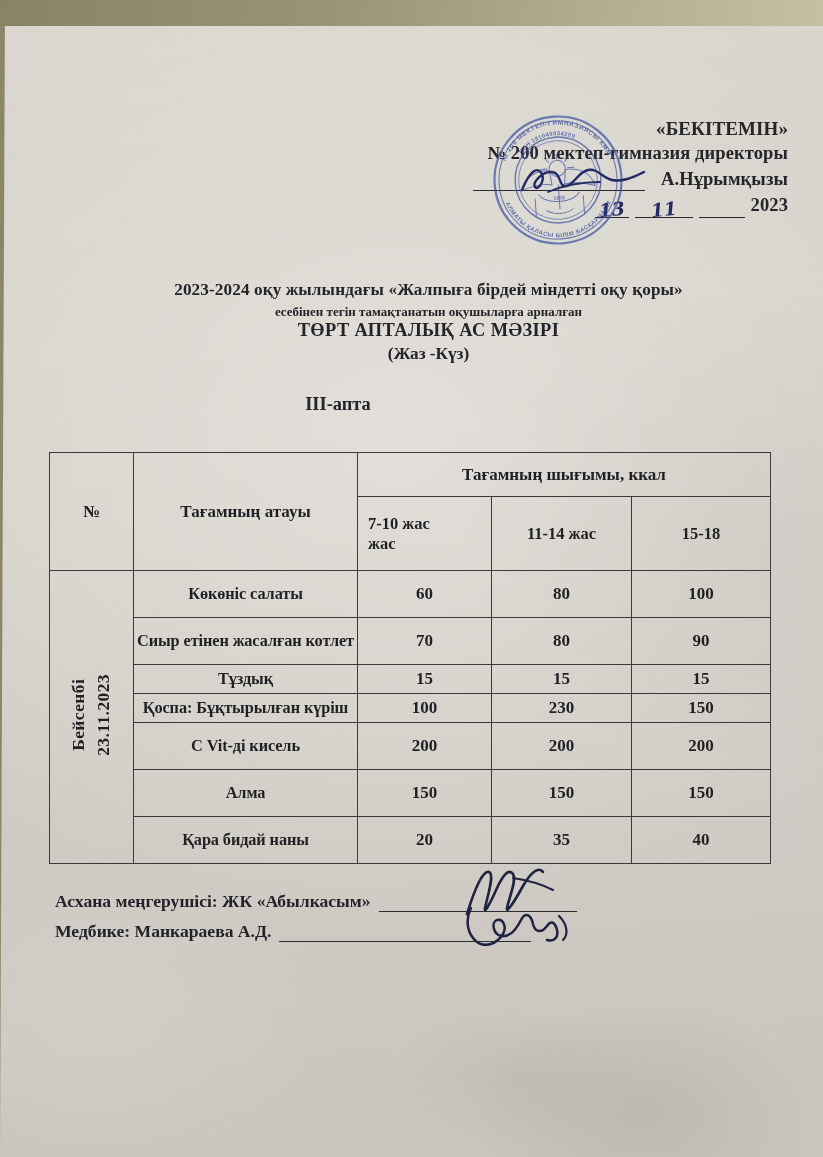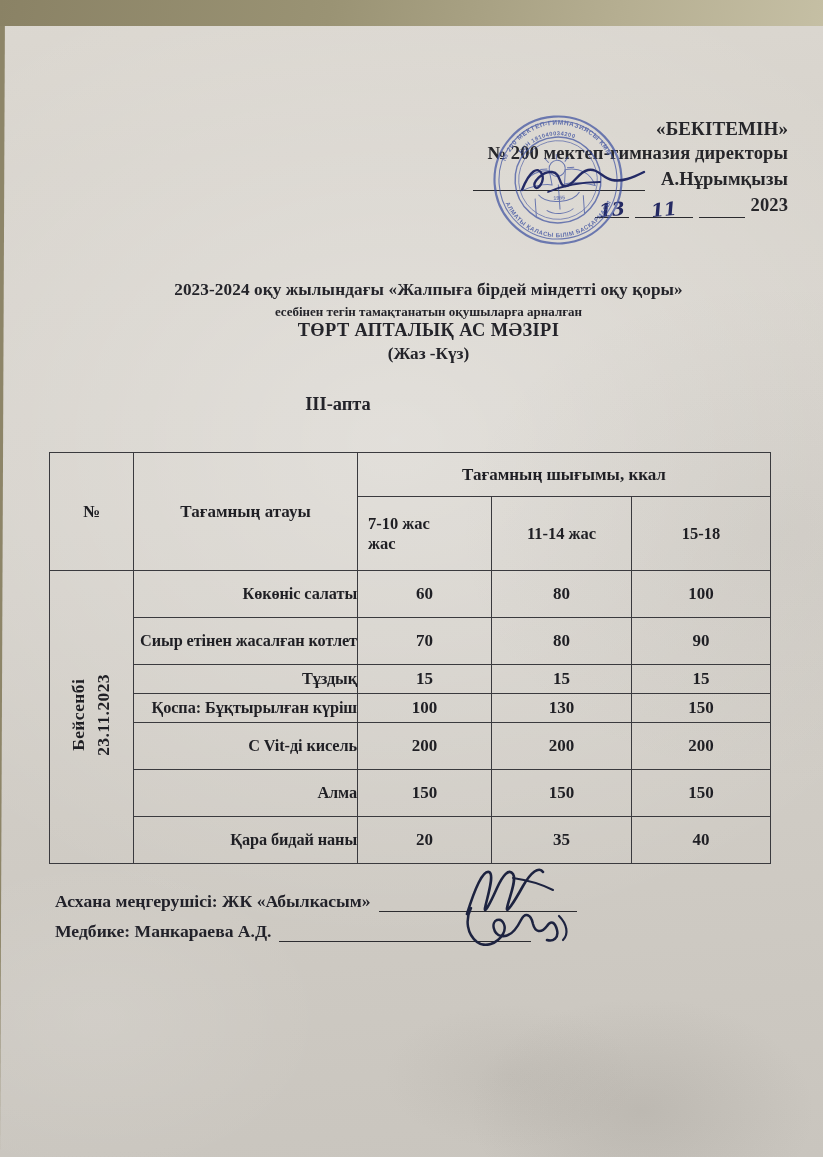--- a/index.html
+++ b/index.html
@@ -189,21 +189,21 @@
     writing-mode: vertical-rl;
     transform: rotate(180deg);
     font-size: 17.5px;
     font-weight: bold;
     line-height: 1.45;
     letter-spacing: 0.4px;
     white-space: pre;
     display: inline-block;
   }
   td.cell-dish {
-    text-align: right;
+    text-align: center;
     padding-left: 10px;
     font-size: 16.3px;
     letter-spacing: -0.1px;
     margin-left: 8px;
   }
   td.cell-val {
     text-align: center;
     font-size: 17px;
   }
   tr.r-tall td  { height: 47px; }
@@ -371,21 +371,21 @@
           </tr>
           <tr class="r-short">
             <td class="cell-dish">Тұздық</td>
             <td class="cell-val">15</td>
             <td class="cell-val">15</td>
             <td class="cell-val">15</td>
           </tr>
           <tr class="r-short">
             <td class="cell-dish">Қоспа: Бұқтырылған күріш</td>
             <td class="cell-val">100</td>
-            <td class="cell-val">130</td>
+            <td class="cell-val">230</td>
             <td class="cell-val">150</td>
           </tr>
           <tr class="r-tall">
             <td class="cell-dish">С Vit-ді кисель</td>
             <td class="cell-val">200</td>
             <td class="cell-val">200</td>
             <td class="cell-val">200</td>
           </tr>
           <tr class="r-tall">
             <td class="cell-dish">Алма</td>

